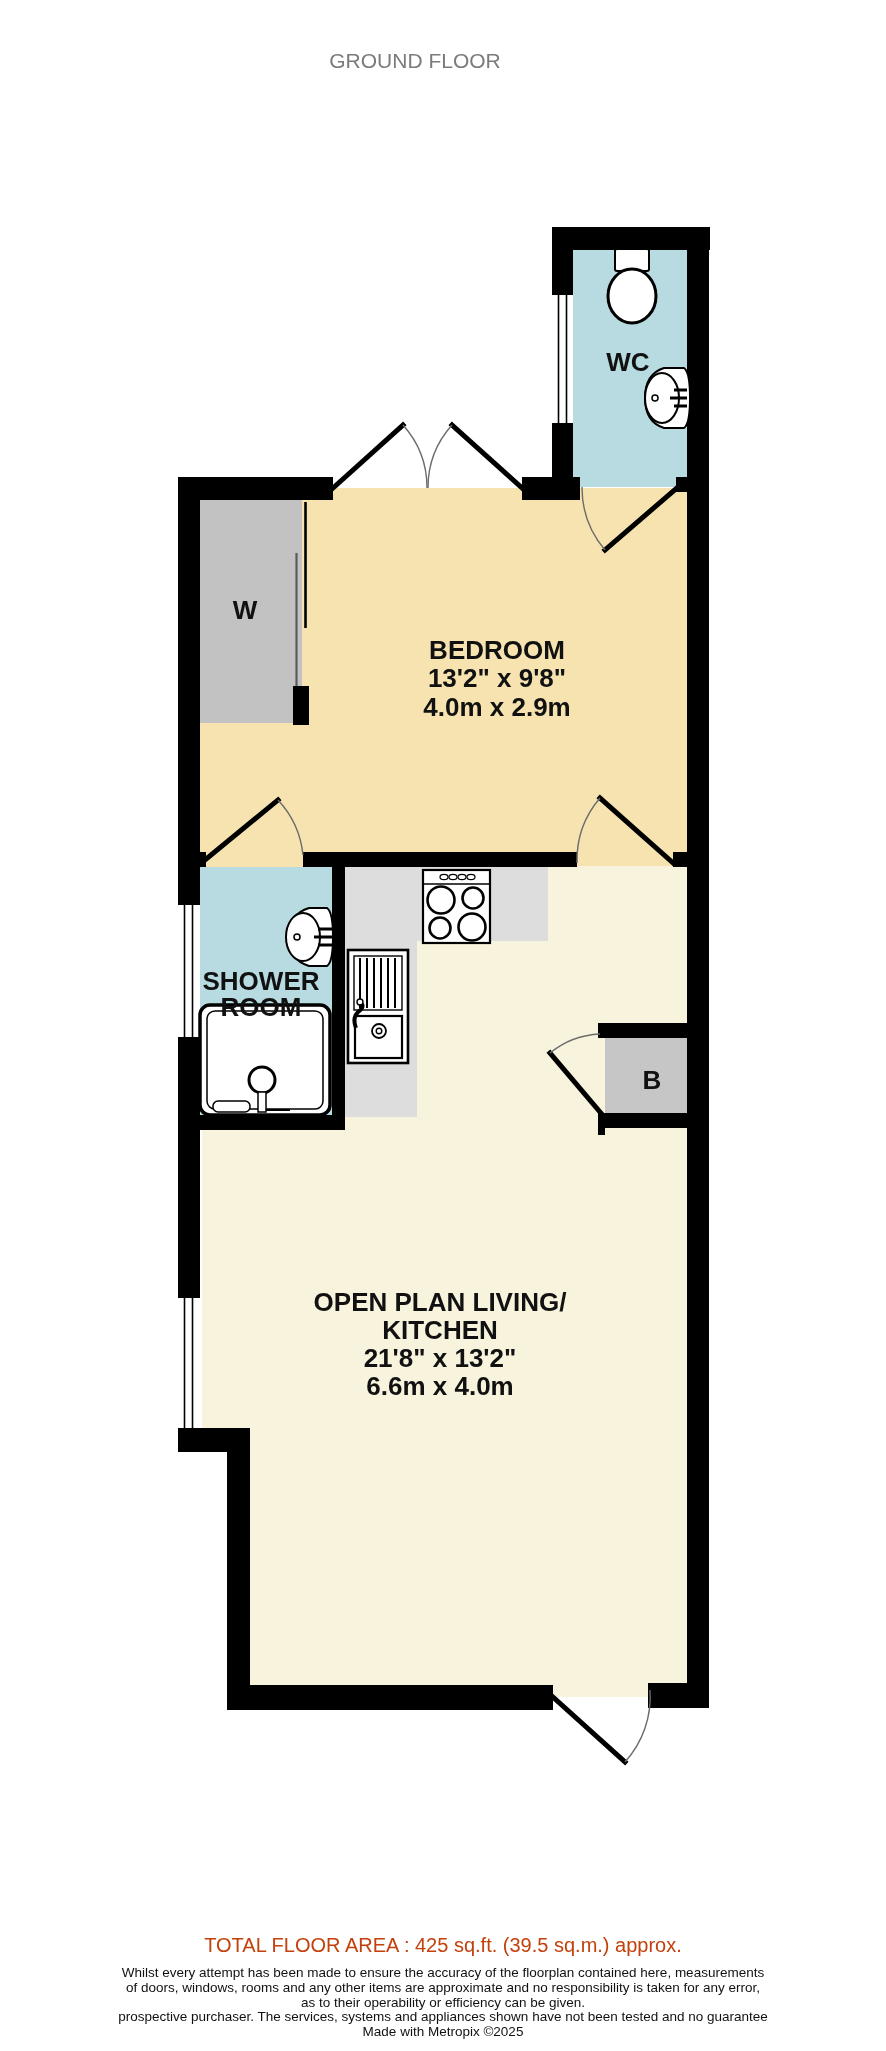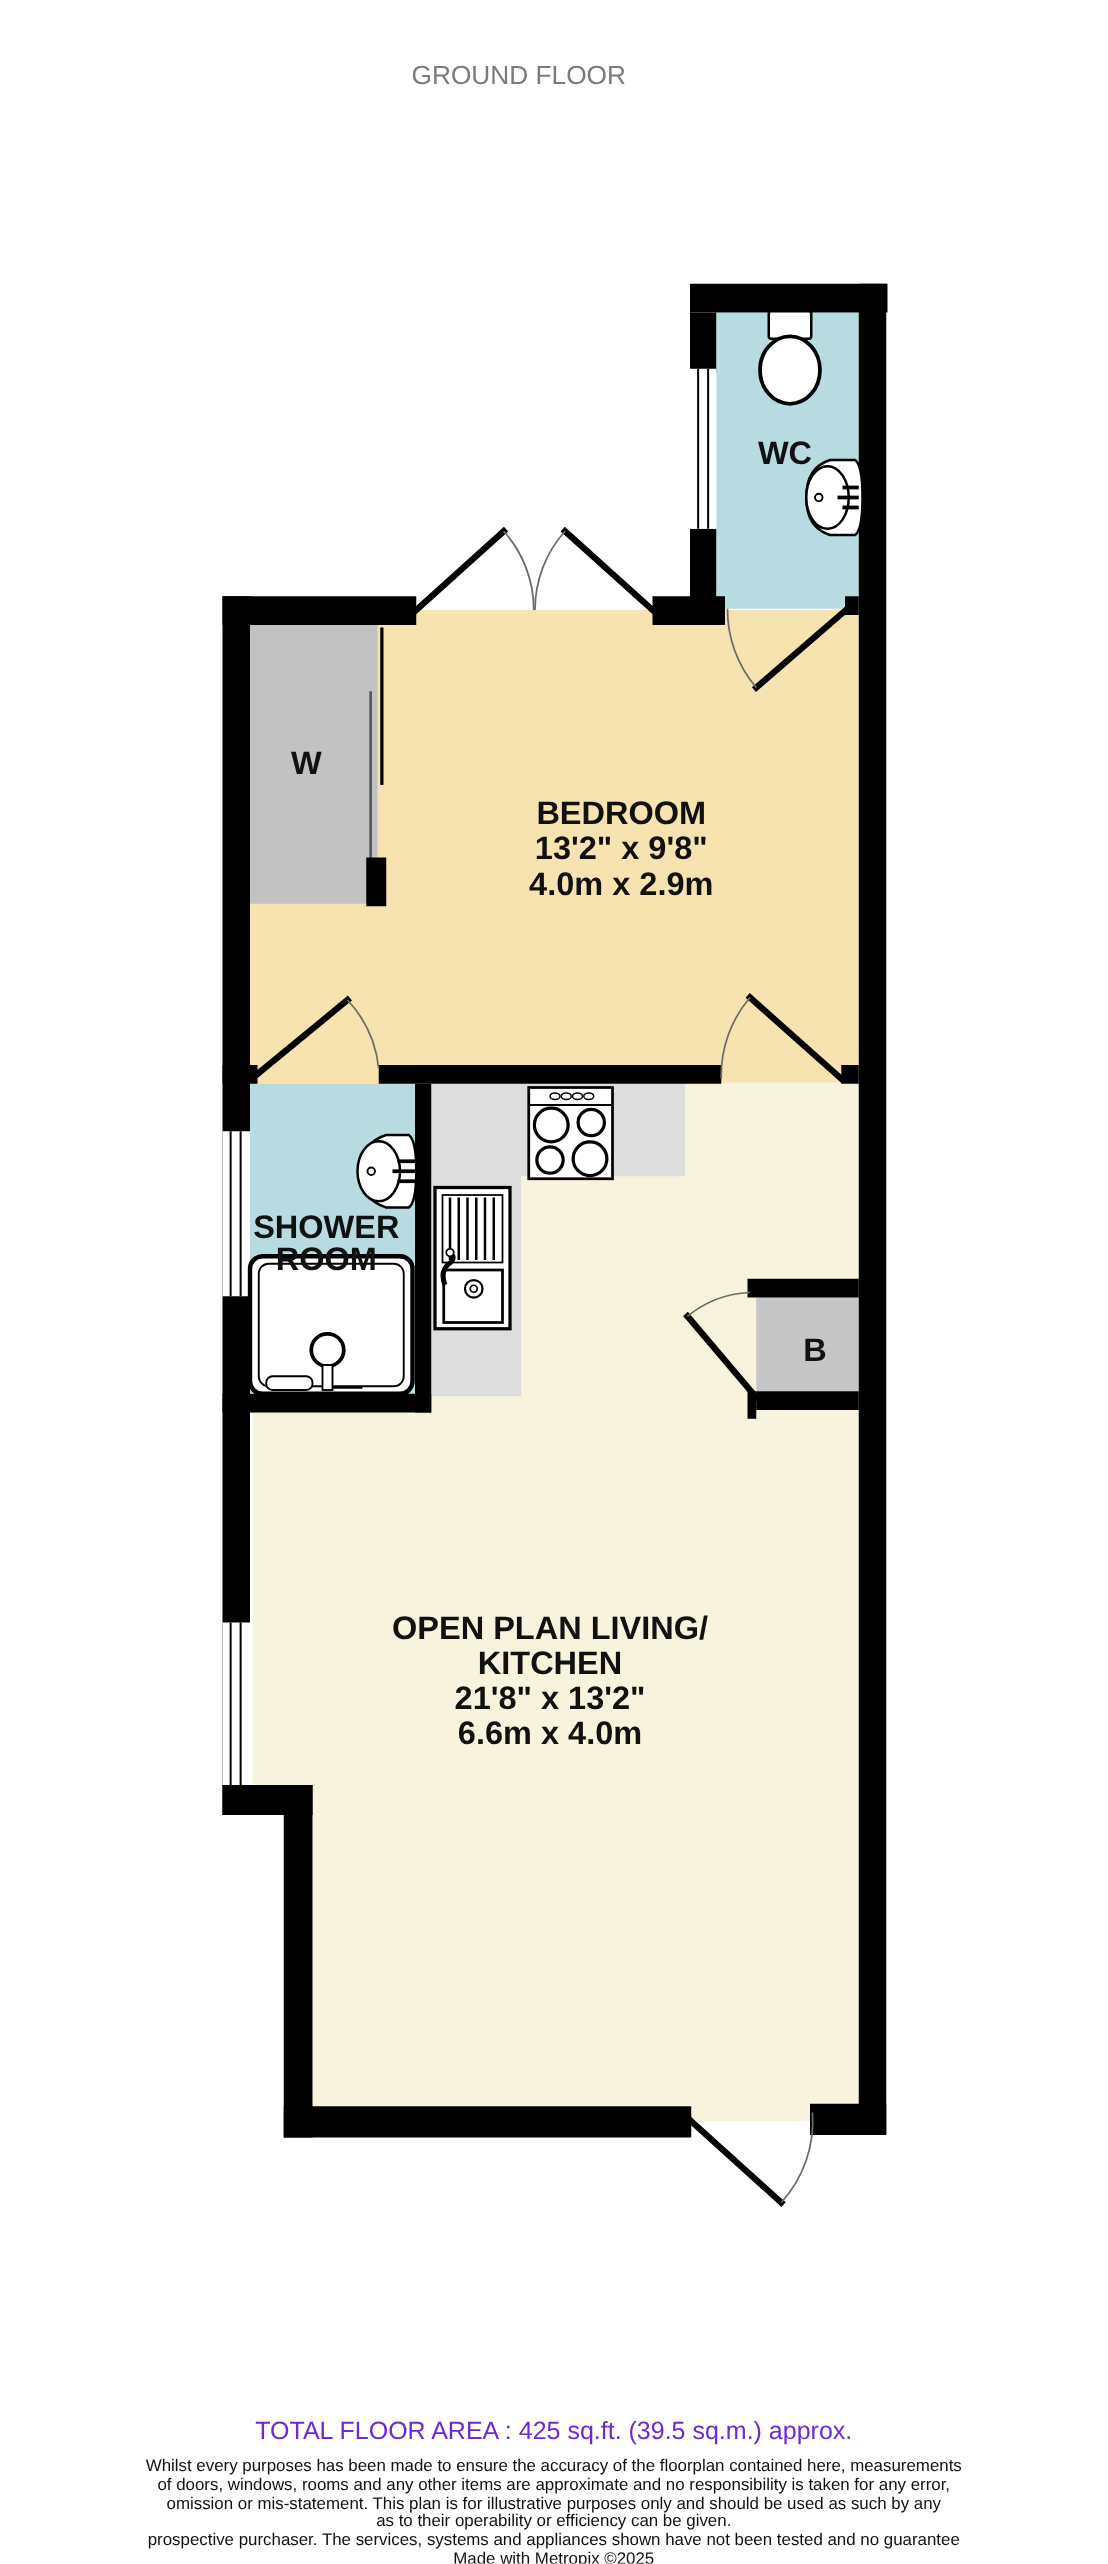--- a/index.html
+++ b/index.html
@@ -2,21 +2,21 @@
 <html><head>
 <meta charset="utf-8">
 <style>
   html,body{margin:0;padding:0;background:#fff;}
   .page{position:relative;width:886px;height:2051px;background:#fff;overflow:hidden;
         font-family:"Liberation Sans", sans-serif;}
   .plan-svg{position:absolute;left:0;top:0;}
   .hdr{position:absolute;top:50px;left:0;width:830px;text-align:center;
        color:#7b7b7b;font-size:21px;line-height:22px;}
   .ftr-total{position:absolute;top:1934px;left:0;width:886px;text-align:center;
-       color:#6d28d9;font-size:20px;}
+       color:#c2410c;font-size:20px;}
   .ftr-disc{position:absolute;top:1966px;left:0;width:886px;text-align:center;
        color:#111;font-size:13.5px;line-height:14.8px;}
   svg text{font-family:"Liberation Sans", sans-serif;}
   .room-label{font-weight:bold;font-size:26px;fill:#111;}
   .wall{fill:#000;}
   .win-line{stroke:#000;stroke-width:1.6;}
   .door-leaf{stroke:#000;stroke-width:5;stroke-linecap:square;}
   .door-arc{stroke:#6b6b6b;stroke-width:1.4;fill:none;}
   .fix{fill:#fff;stroke:#000;}
 </style>
@@ -190,21 +190,20 @@
       <text class="room-label" x="440" y="1311">OPEN PLAN LIVING/</text>
       <text class="room-label" x="440" y="1339">KITCHEN</text>
       <text class="room-label" x="440" y="1367">21'8" x 13'2"</text>
       <text class="room-label" x="440" y="1395">6.6m x 4.0m</text>
     </g>
   </svg>
 
   <div class="ftr-total">TOTAL FLOOR AREA : 425 sq.ft. (39.5 sq.m.) approx.</div>
 
   <div class="ftr-disc">
-    <div>Whilst every purposes has been made to ensure the accuracy of the floorplan contained here, measurements</div>
+    <div>Whilst every attempt has been made to ensure the accuracy of the floorplan contained here, measurements</div>
     <div>of doors, windows, rooms and any other items are approximate and no responsibility is taken for any error,</div>
-    <div>omission or mis-statement. This plan is for illustrative purposes only and should be used as such by any</div>
     <div>as to their operability or efficiency can be given.</div>
     <div>prospective purchaser. The services, systems and appliances shown have not been tested and no guarantee</div>
     <div>Made with Metropix ©2025</div>
   </div>
 
 </div>
 
 </body></html>

